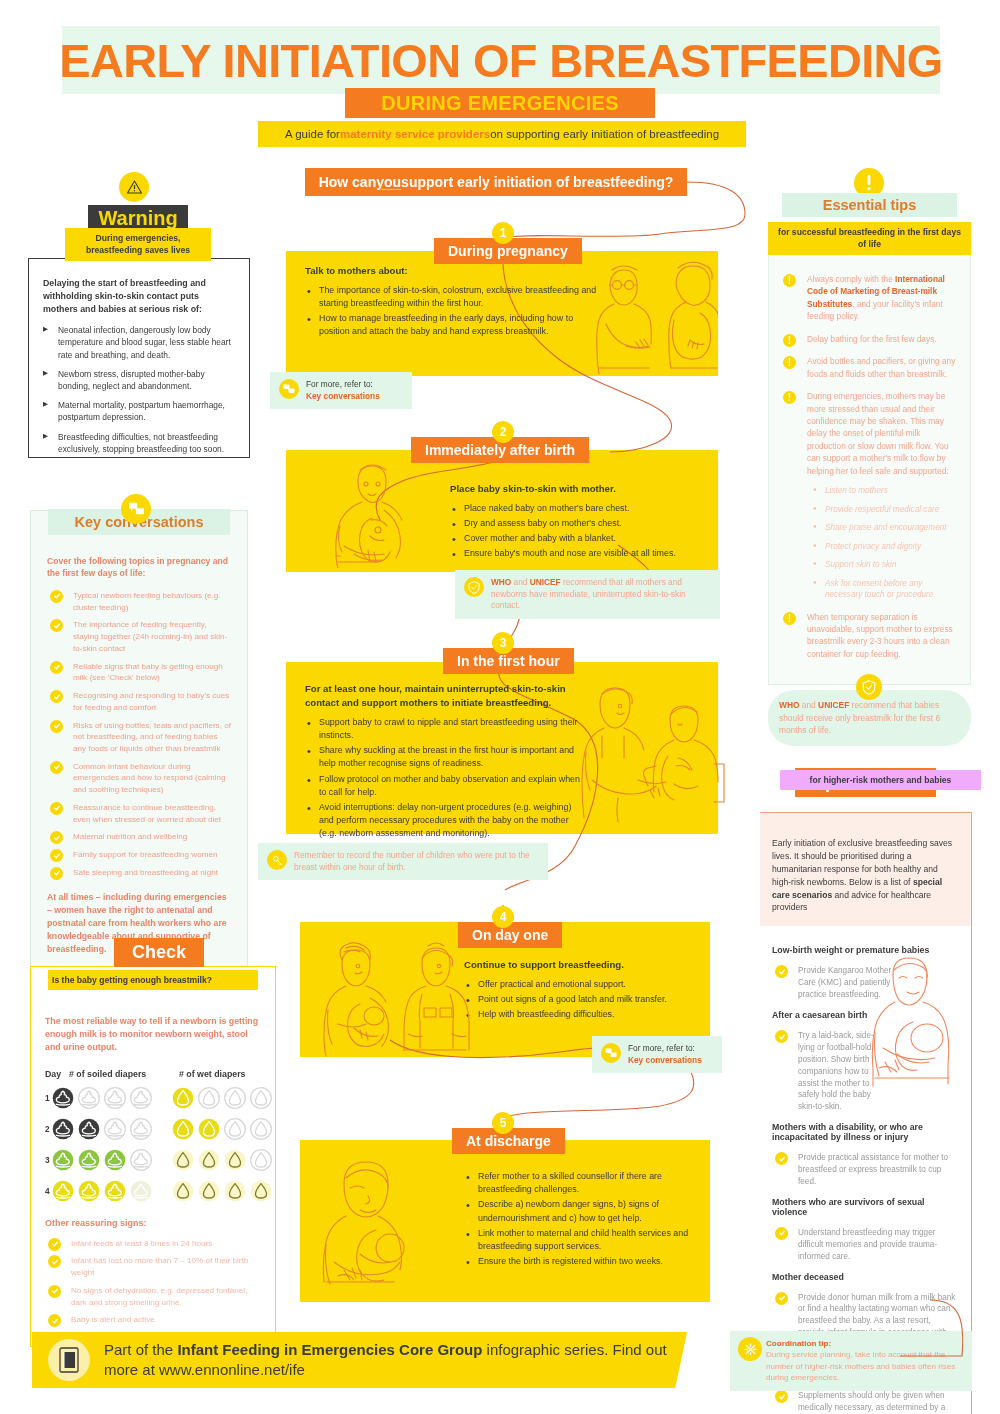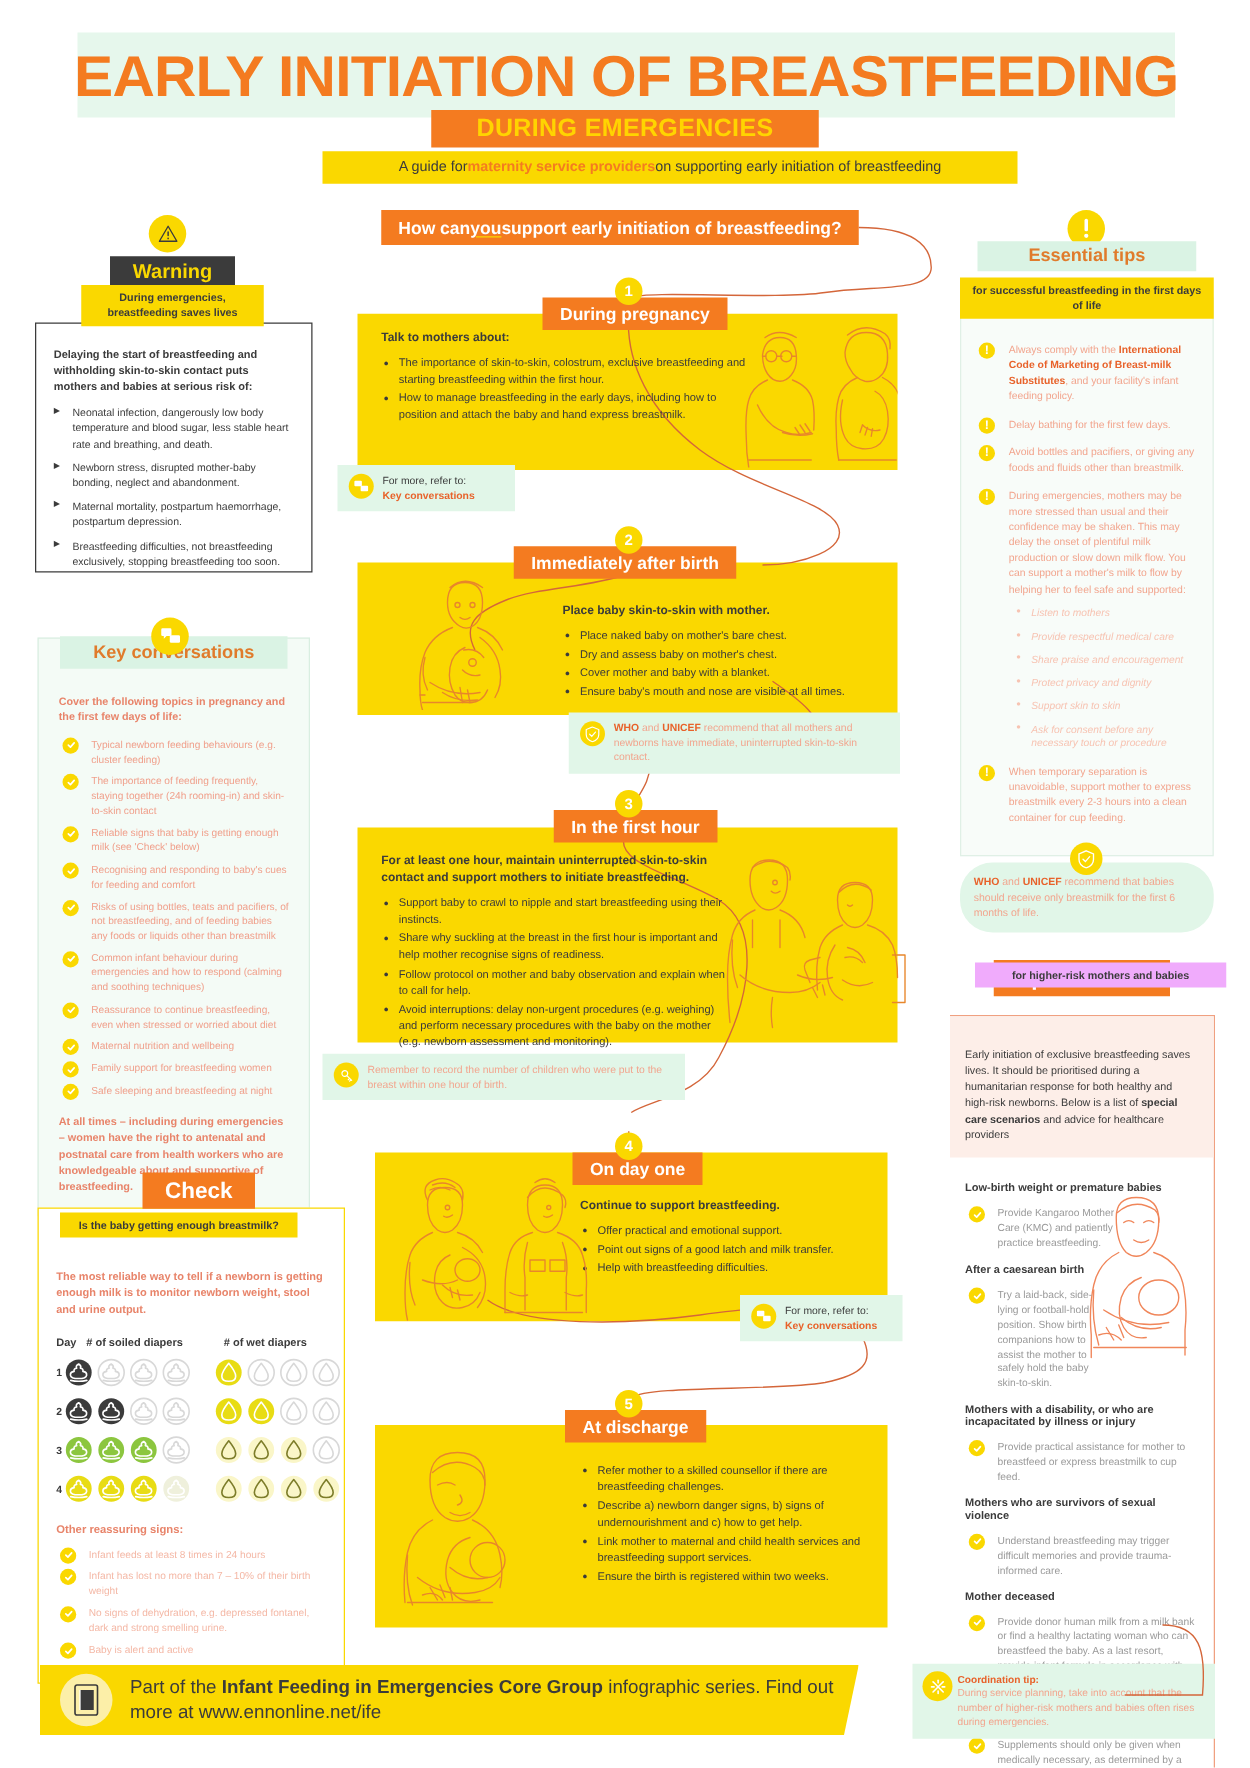--- a/index.html
+++ b/index.html
@@ -18,38 +18,38 @@
     font-size:46px; font-weight:bold; letter-spacing:-0.6px; color:#F47B20;
     font-family:"Liberation Sans", sans-serif; line-height:62px;
     transform: scaleX(1.02); transform-origin: center;
   }
   .subtitle-band {
     position:absolute; left:345px; top:88px; width:310px; height:30px;
     background:#F47B20; display:flex; align-items:center; justify-content:center;
   }
   .subtitle-band span { color:#FFD400; font-size:20px; font-weight:bold; letter-spacing:0.3px; }
   .tagline {
-    position:absolute; left:258px; top:121px; width:556px; height:26px;
+    position:absolute; left:258px; top:121px; width:488px; height:26px;
     background:#FAD800; display:flex; align-items:center; justify-content:center;
     font-size:11.5px; color:#3b3b3b; white-space:nowrap;
   }
   .tagline b { color:#F47B20; font-weight:bold; }
   .num-bubble {
     position:absolute; width:22px; height:22px; border-radius:50%;
     background:#FAD800; color:#fff; font-size:12px; font-weight:bold;
     display:flex; align-items:center; justify-content:center; z-index:4;
   }
   .warn-icon {
     position:absolute; left:119px; top:172px; width:30px; height:30px;
     border-radius:50%; background:#FAD800; display:flex; align-items:center;
     justify-content:center; z-index:3;
   }
   .warn-title {
     position:absolute; left:88px; top:205px; width:100px; height:26px; background:#3B3B3B;
-    color:#FAD800; font-weight:bold; font-size:16px; display:flex;
+    color:#FAD800; font-weight:bold; font-size:20px; display:flex;
     align-items:center; justify-content:center; z-index:2;
   }
   .warn-sub {
     position:absolute; left:65px; top:228px; width:146px; background:#FAD800;
     font-size:8.6px; font-weight:bold; color:#3b3b3b; text-align:center;
     padding:5px 4px; line-height:1.35; z-index:2;
   }
   .warn-box {
     position:absolute; left:28px; top:258px; width:222px; height:200px;
     border:1.4px solid #3b3b3b; padding:18px 14px 10px 14px;
@@ -69,21 +69,21 @@
   .kc-title { position:absolute; left:48px; top:509px; width:182px; background:#DAF3E4; text-align:center; font-size:14.5px; font-weight:bold; color:#E07B2B; padding:5px 0; z-index:2;}
   .kc-lead { font-size:8.6px; font-weight:bold; color:#E8846A; line-height:1.45; margin-top:14px; }
   ul.check { list-style:none; margin-top:10px; }
   ul.check li { position:relative; padding-left:26px; font-size:8.1px; line-height:1.45; margin-bottom:6px; color:#F0A08C; }
   ul.check li .ck { position:absolute; left:3px; top:0px; width:13px; height:13px; border-radius:50%; background:#FAD800; display:flex; align-items:center; justify-content:center; }
   ul.check li .ck svg { width:8px; height:8px; }
   .kc-foot { font-size:8.7px; font-weight:bold; color:#E8846A; line-height:1.5; margin-top:12px; }
 
   .check-wrap { position:absolute; left:30px; top:966px; width:246px; border:1px solid #FAD800; padding:34px 14px 14px; background:#fff; }
   .check-title { position:absolute; left:114px; top:938px; background:#F47B20; color:#fff; font-size:18px; font-weight:bold; padding:4px 18px; z-index:3; }
-  .check-sub { position:absolute; left:48px; top:970px; width:190px; background:#FAD800; text-align:center; font-size:8.6px; font-weight:bold; color:#3b3b3b; padding:5px 4px; z-index:2; }
+  .check-sub { position:absolute; left:48px; top:970px; width:210px; background:#FAD800; font-size:8.6px; font-weight:bold; color:#3b3b3b; padding:5px 4px; z-index:2; }
   .check-lead { font-size:8.8px; color:#E8846A; line-height:1.5; margin-top:14px; font-weight:bold;}
   .diaper-table { margin-top:14px; width:100%; }
   .dt-head { display:flex; font-size:8.8px; font-weight:bold; color:#3b3b3b; margin-bottom:6px; }
   .dt-head .c-day { width:24px; }
   .dt-head .c-soil { width:110px; }
   .dt-head .c-wet { width:auto; }
   .dt-row { display:flex; align-items:center; margin-bottom:5px; }
   .dt-row .c-day { width:24px; font-size:8.3px; font-weight:bold; color:#3b3b3b; }
   .dt-group { display:flex; }
   .dt-group.wet { margin-left:16px; }

